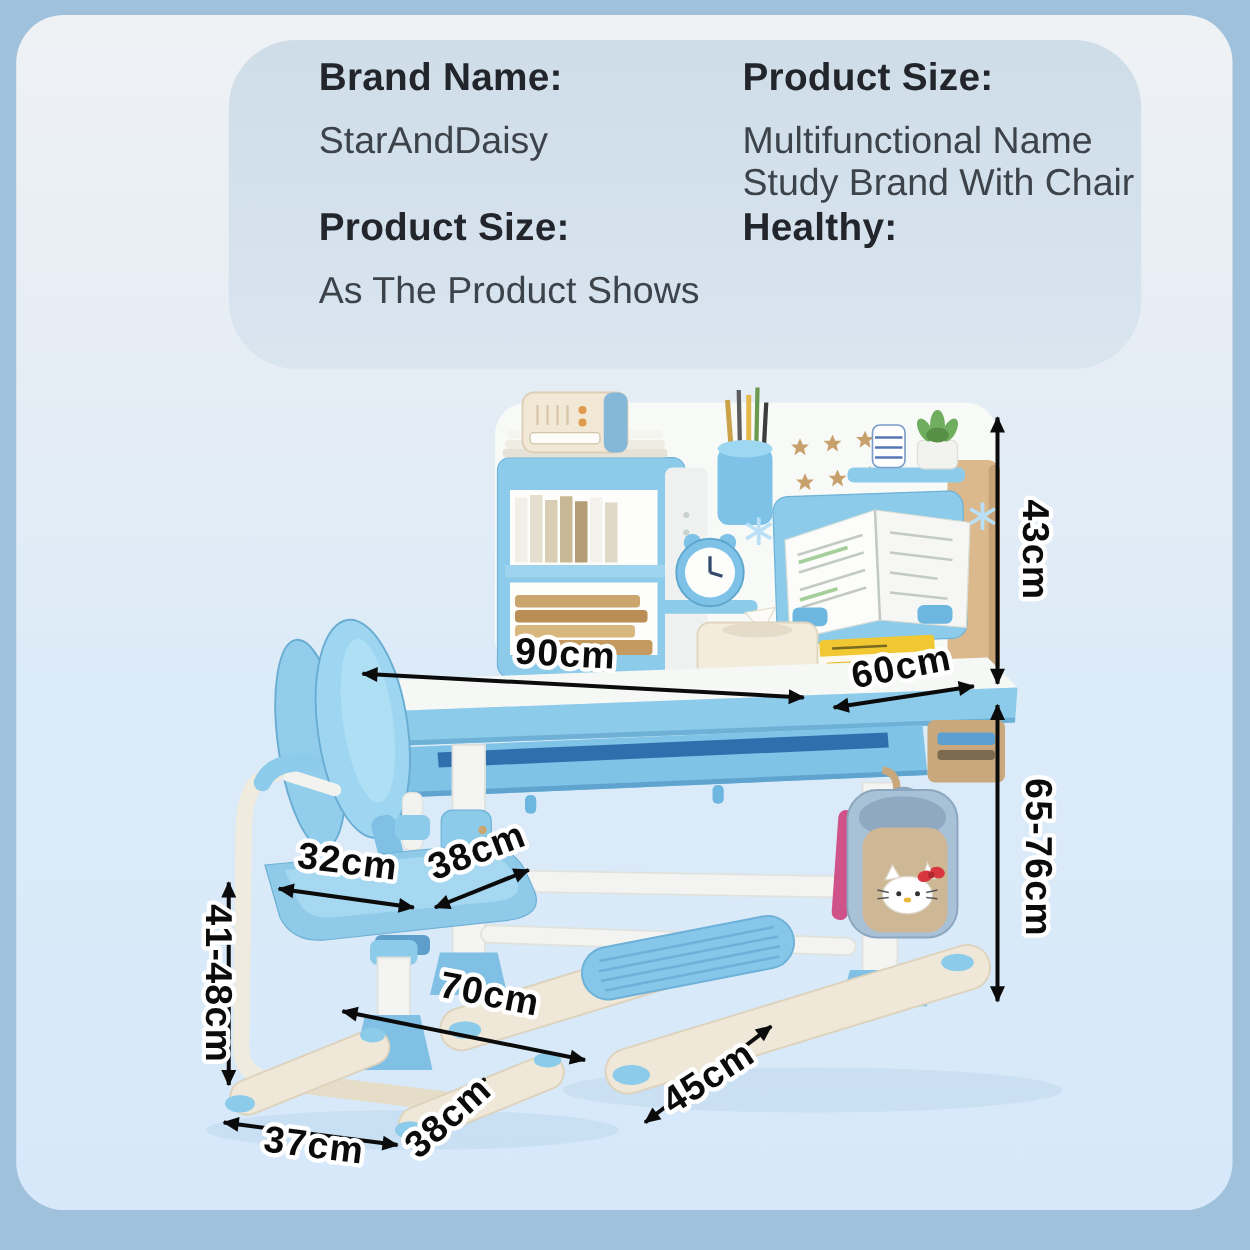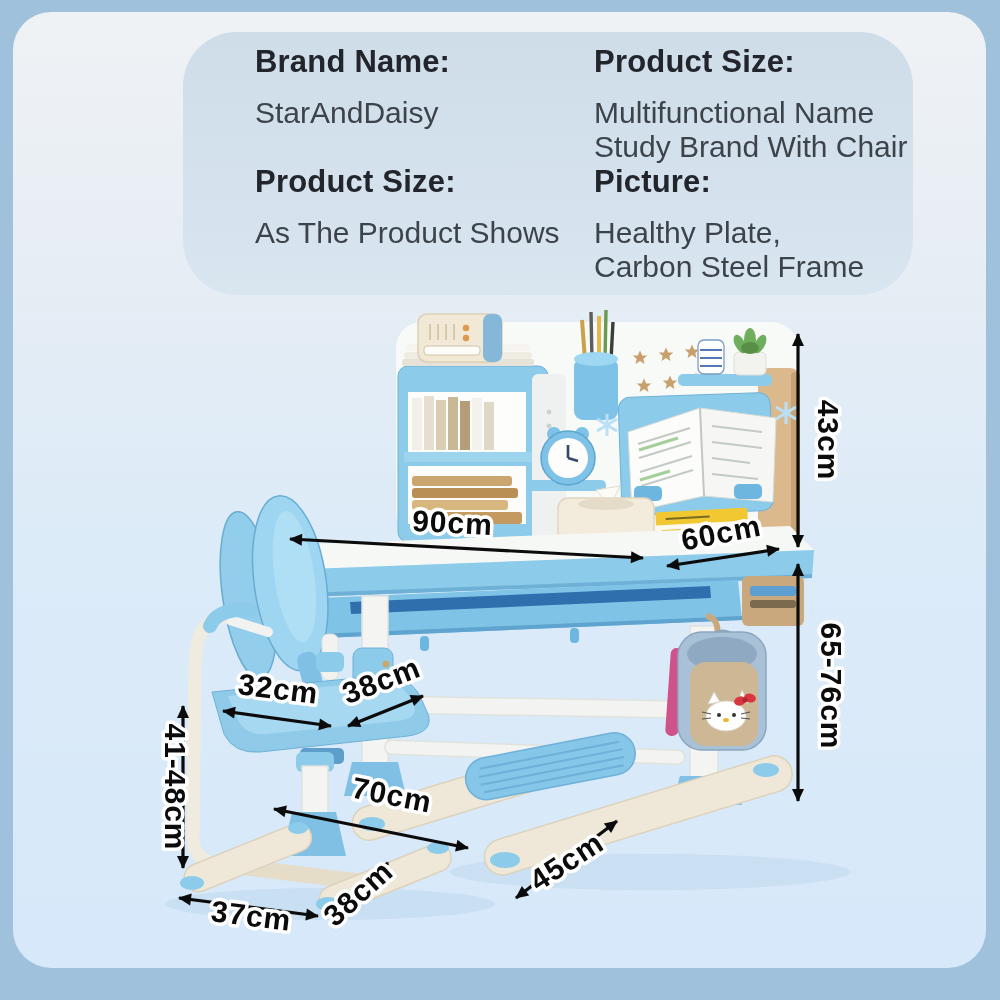--- a/index.html
+++ b/index.html
@@ -53,25 +53,21 @@
         <div class="f-value">
           <div>Multifunctional Name</div>
           <div>Study Brand With Chair</div>
         </div>
       </div>
       <div class="field pos-size">
         <div class="f-label">Product Size:</div>
         <div class="f-value">As The Product Shows</div>
       </div>
       <div class="field pos-material">
-        <div class="f-label">Picture:</div>
-        <div class="f-value">
-          <div>Healthy Plate,</div>
-          <div>Carbon Steel Frame</div>
-        </div>
+        <div class="f-label">Healthy:</div>
       </div>
     </section>
 
     <svg class="illus" viewBox="0 0 700 670">
       <defs>
         <marker id="ahE" markerUnits="userSpaceOnUse" markerWidth="16" markerHeight="14" refX="13" refY="7" orient="auto">
           <path d="M1,1 L14,7 L1,13 Z" fill="#0b0b0b"></path>
         </marker>
         <marker id="ahS" markerUnits="userSpaceOnUse" markerWidth="16" markerHeight="14" refX="13" refY="7" orient="auto-start-reverse">
           <path d="M1,1 L14,7 L1,13 Z" fill="#0b0b0b"></path>

